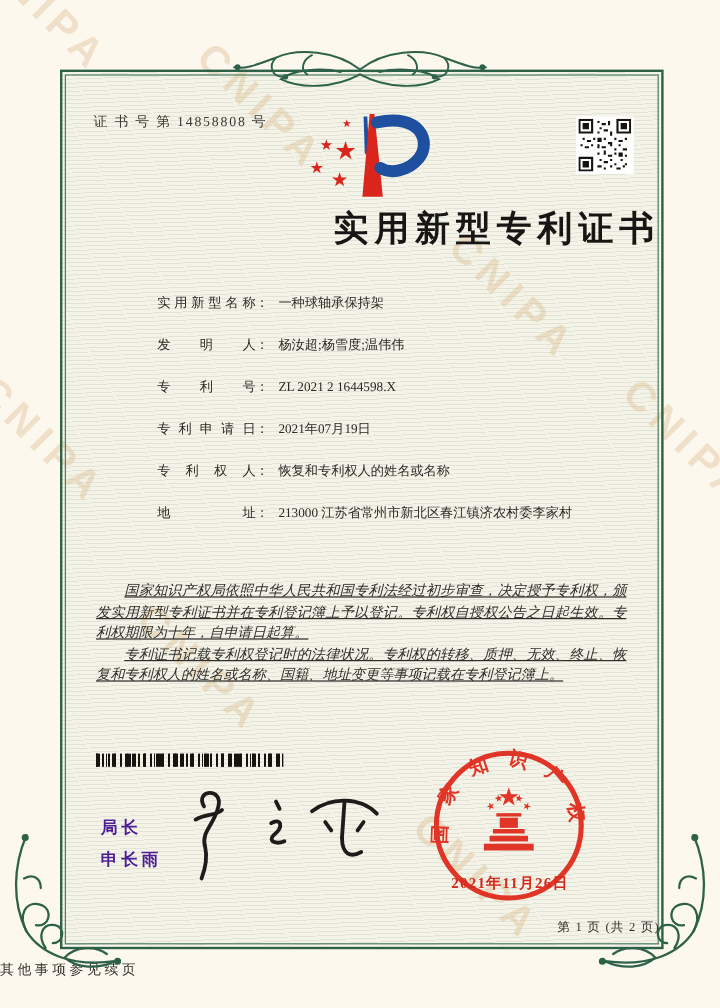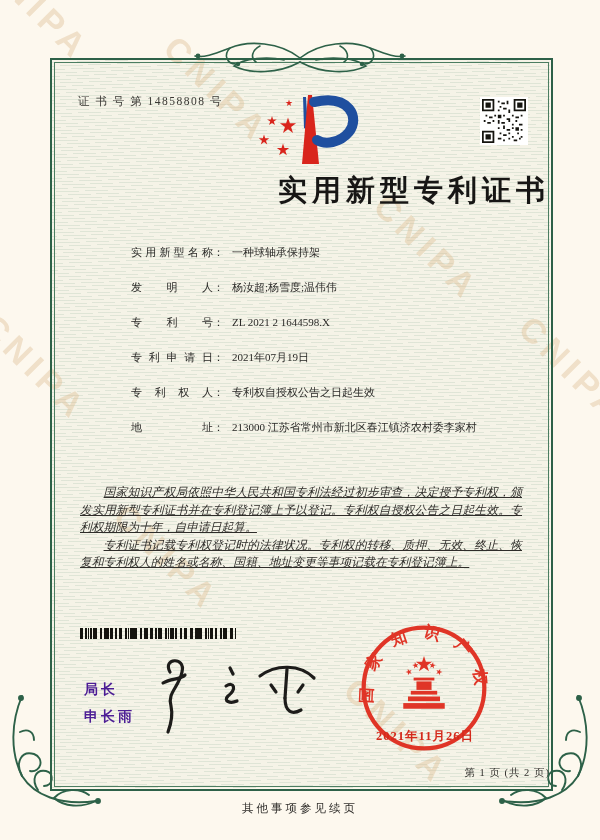--- a/index.html
+++ b/index.html
@@ -77,21 +77,21 @@
   .seal{position:absolute;left:358px;top:622px;opacity:0.95;}
   .seal-date{
     position:absolute;left:352px;top:728px;width:146px;text-align:center;
     color:#d4291b;font-size:12.5px;font-weight:bold;letter-spacing:1px;z-index:7;
   }
   .pagination{
     position:absolute;left:50px;top:766px;width:500px;text-align:right;
     font-size:10.5px;letter-spacing:1px;color:#33312e;
   }
   .footer-note{
-    position:absolute;left:0;top:801px;width:600px;text-align:center;
+    position:absolute;left:0;top:801px;width:600px;text-align:left;
     font-size:11.5px;letter-spacing:3px;color:#33312e;
   }
 </style>
 </head>
 <body>
 
 <div class="canvas">
 
   <div class="frame-bg"></div>
 
@@ -185,21 +185,21 @@
     <div class="row" style="top:280px">
       <span class="flabel">发 明 人</span><span class="fcolon">：</span><span class="fvalue">杨汝超;杨雪度;温伟伟</span>
     </div>
     <div class="row" style="top:315px">
       <span class="flabel">专 利 号</span><span class="fcolon">：</span><span class="fvalue">ZL 2021 2 1644598.X</span>
     </div>
     <div class="row" style="top:350px">
       <span class="flabel">专利申请日</span><span class="fcolon">：</span><span class="fvalue">2021年07月19日</span>
     </div>
     <div class="row" style="top:385px">
-      <span class="flabel">专 利 权 人</span><span class="fcolon">：</span><span class="fvalue">专利权自授权公告之日起生效</span>
+      <span class="flabel">专 利 权 人</span><span class="fcolon">：</span><span class="fvalue">恢复和专利权人的姓名或名称</span>
     </div>
     <div class="row" style="top:420px">
       <span class="flabel">地 址</span><span class="fcolon">：</span><span class="fvalue">213000 江苏省常州市新北区春江镇济农村委李家村</span>
     </div>
 
     <div class="paras">
       <p>国家知识产权局依照中华人民共和国专利法经过初步审查，决定授予专利权，颁发实用新型专利证书并在专利登记簿上予以登记。专利权自授权公告之日起生效。专利权期限为十年，自申请日起算。</p>
       <p>专利证书记载专利权登记时的法律状况。专利权的转移、质押、无效、终止、恢复和专利权人的姓名或名称、国籍、地址变更等事项记载在专利登记簿上。</p>
     </div>
 

